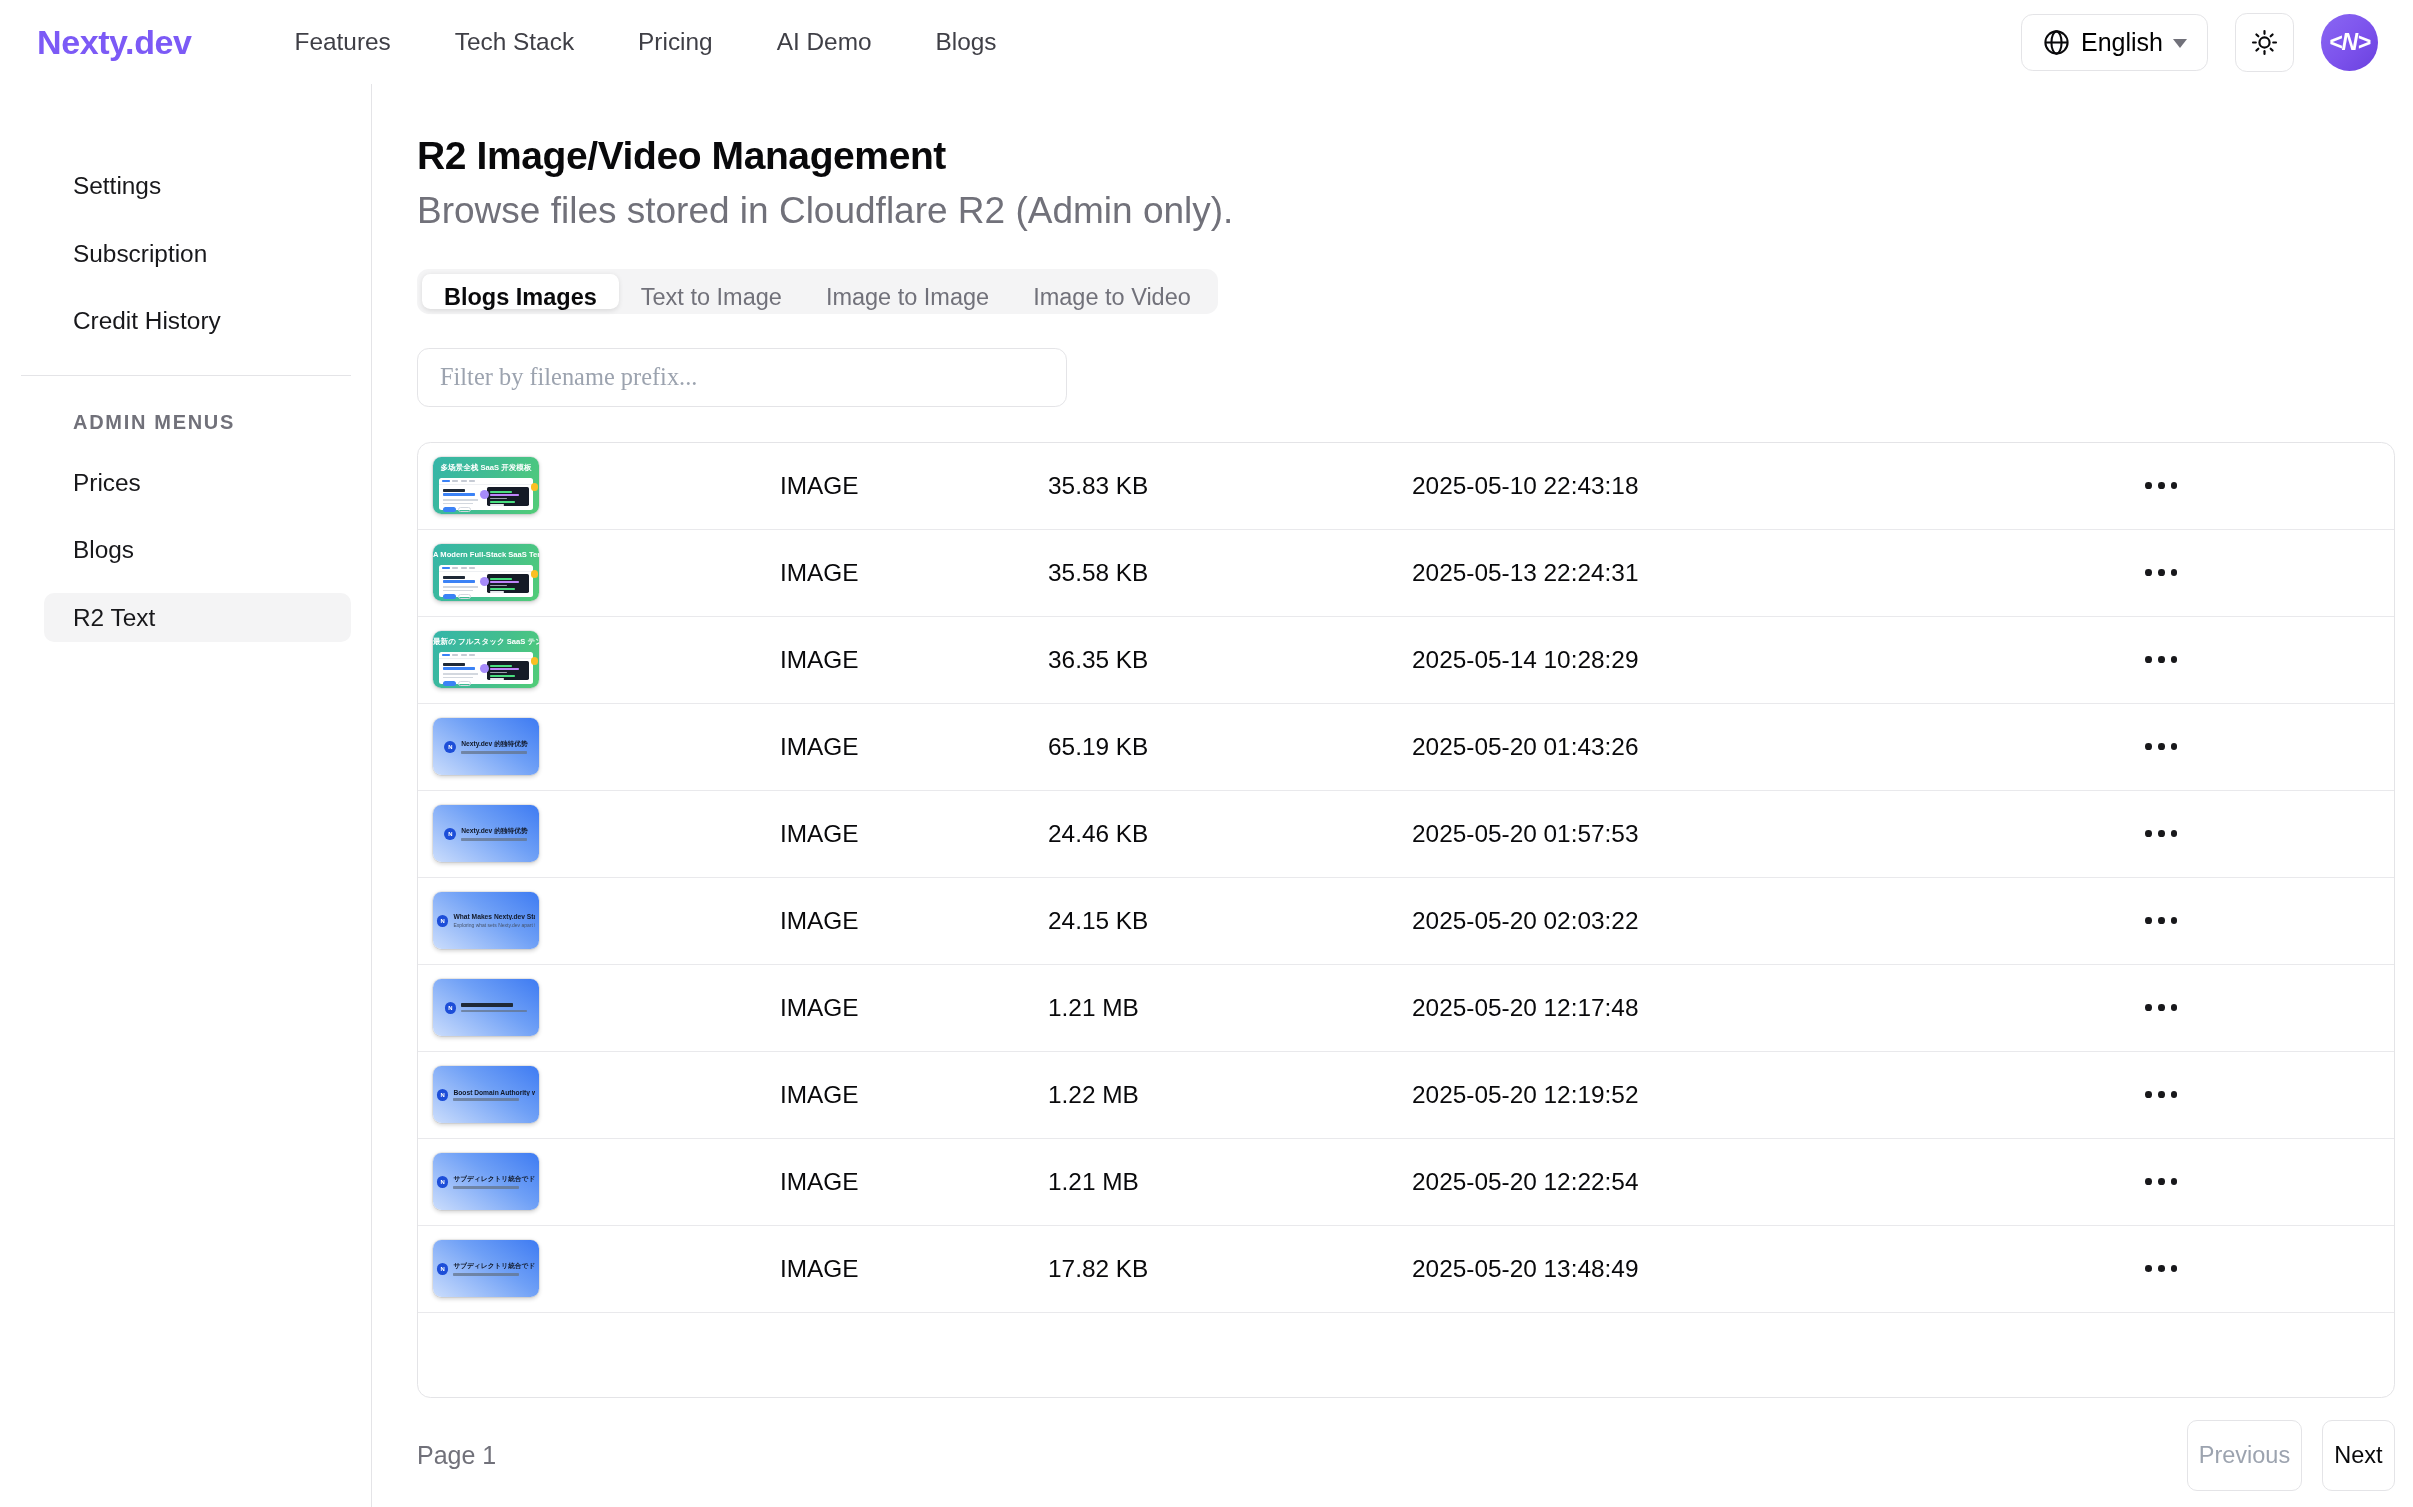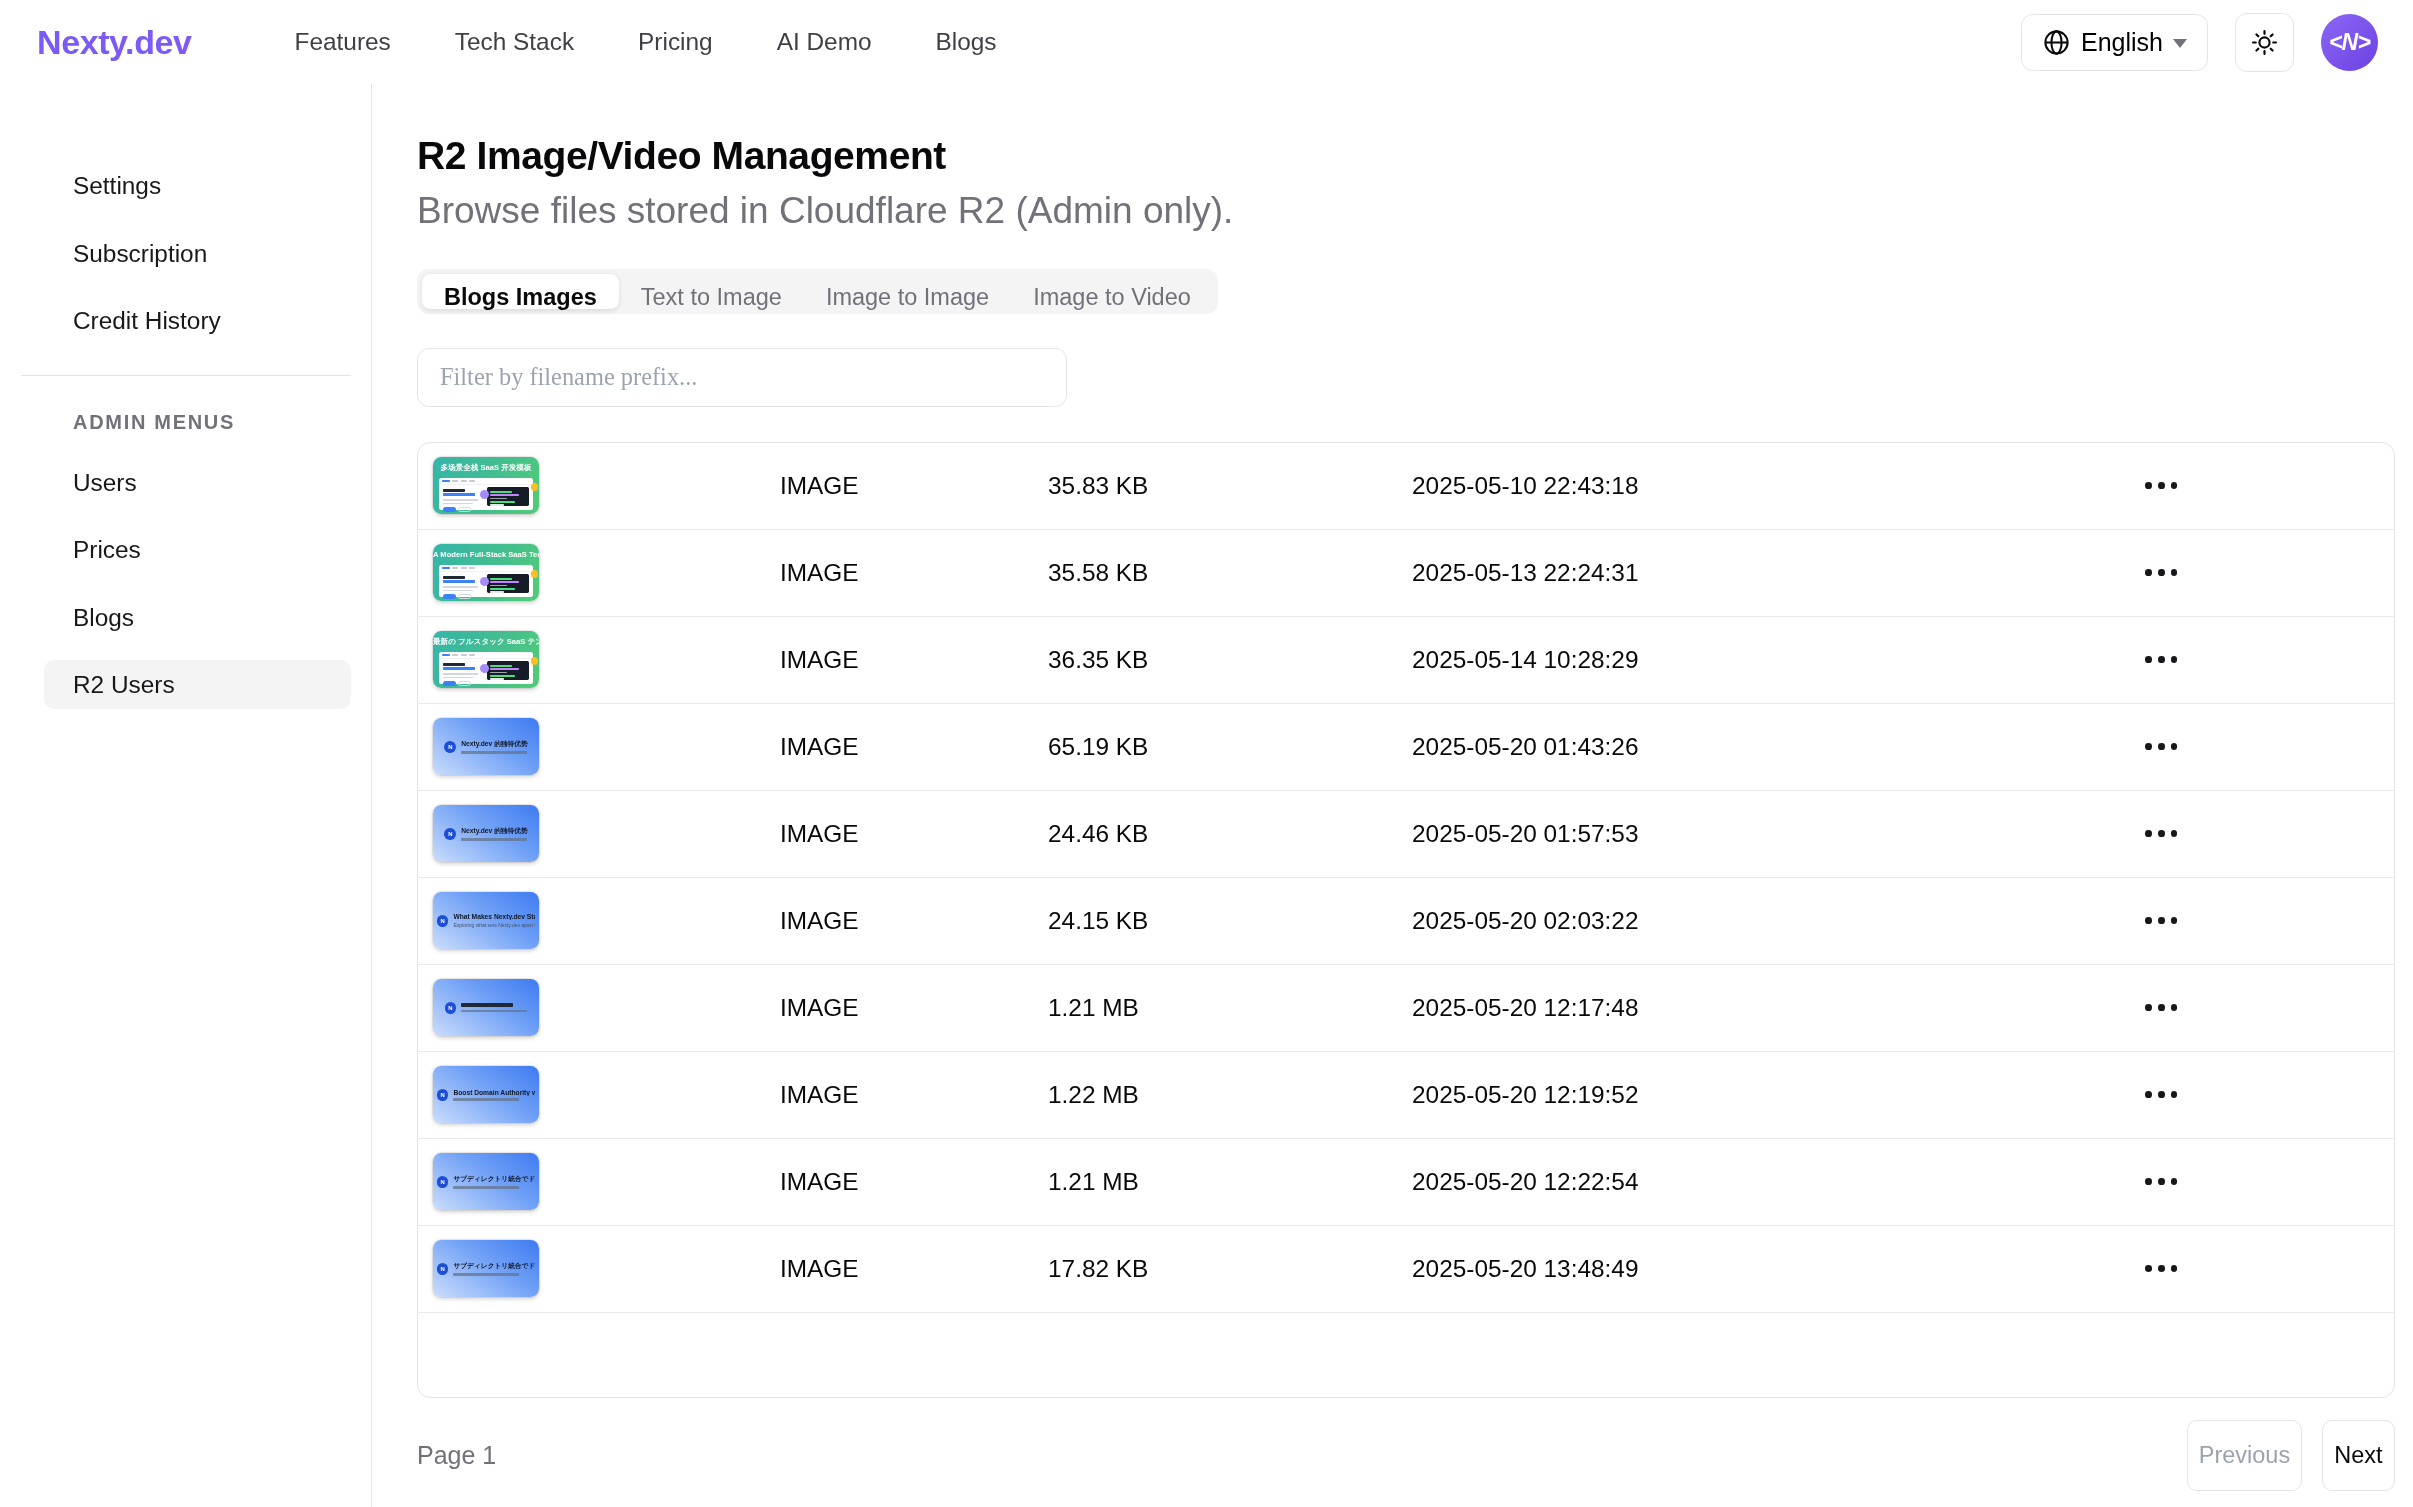--- a/index.html
+++ b/index.html
@@ -144,24 +144,23 @@
 <div class="shell">
   <aside class="sidebar">
     <div id="side-main">
         <div class="side-item">Settings</div>
         <div class="side-item">Subscription</div>
         <div class="side-item">Credit History</div>
       </div>
     <hr class="side-divider">
     <div class="side-section">ADMIN MENUS</div>
     <div id="side-admin">
-        <div class="side-item">Users</div>
         <div class="side-item">Prices</div>
         <div class="side-item">Blogs</div>
-        <div class="side-item active">R2 Users</div>
+        <div class="side-item active">R2 Text</div>
       </div>
   </aside>
 
   <main class="main">
     <h1 class="page-title">R2 Image/Video Management</h1>
     <div class="page-subtitle">Browse files stored in Cloudflare R2 (Admin only).</div>
 
     <div class="tabs" id="tab-bar">
         <button class="tab active">Blogs Images</button>
         <button class="tab">Text to Image</button>

